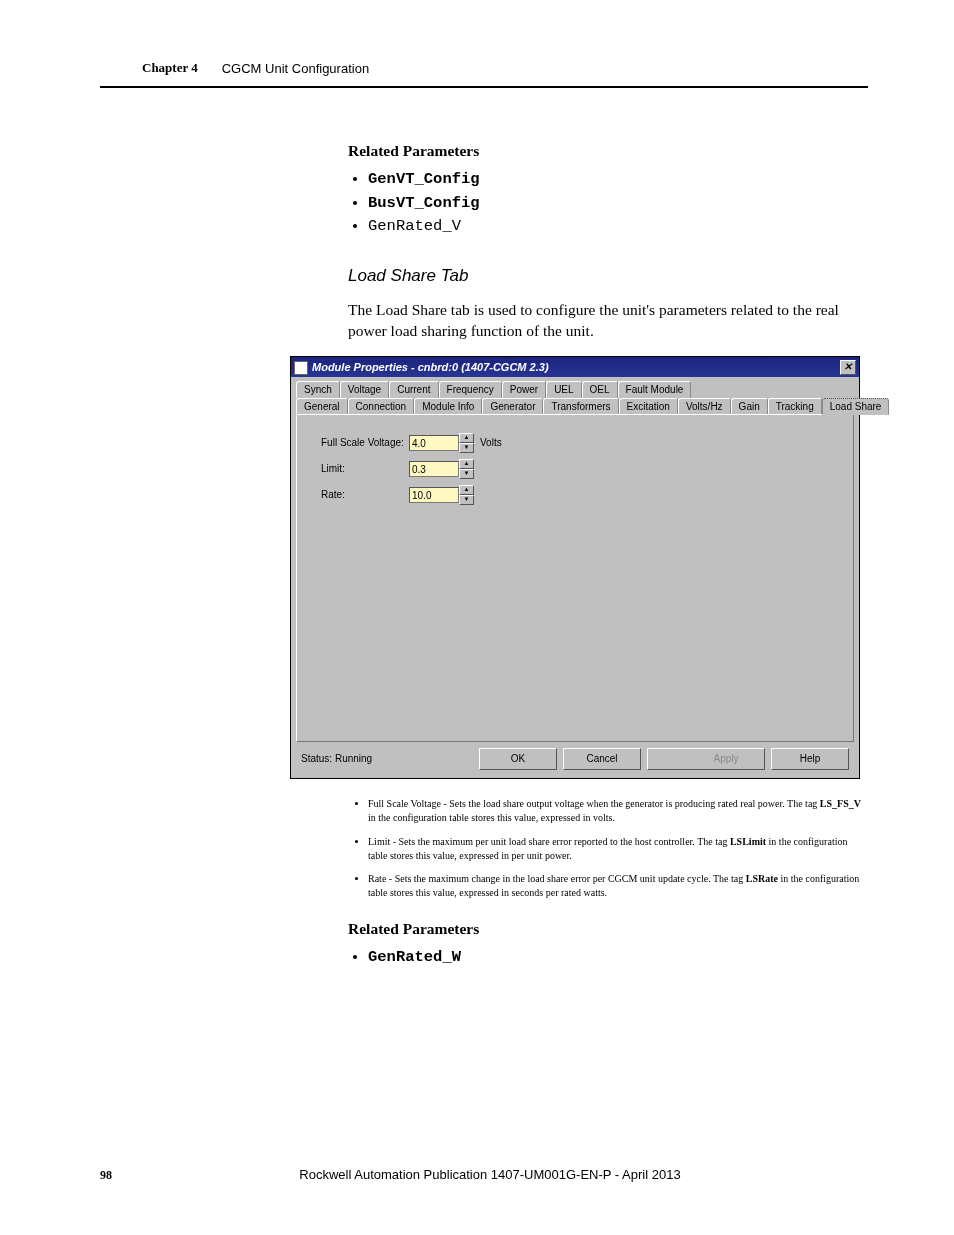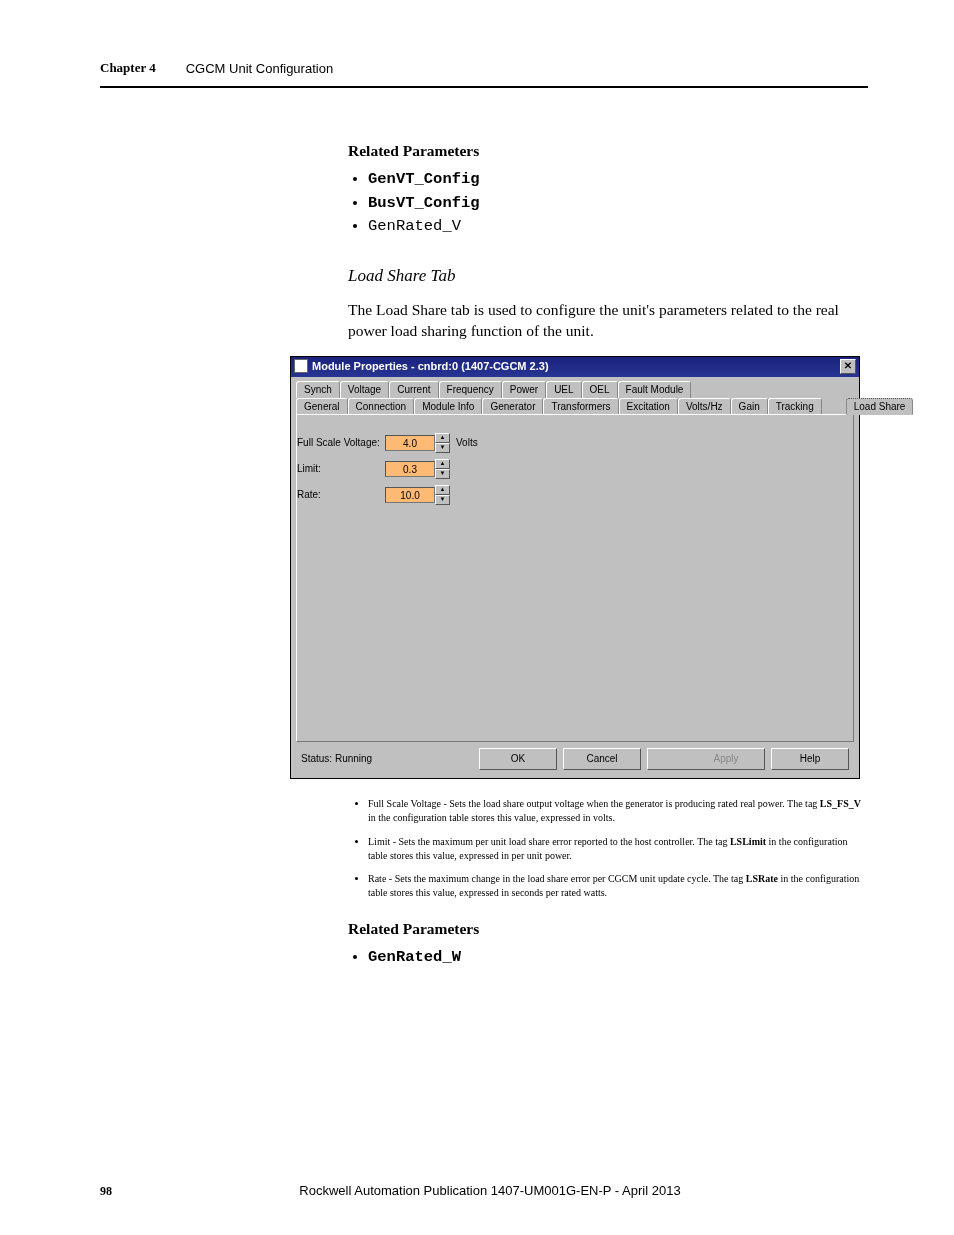--- a/index.html
+++ b/index.html
@@ -12,98 +12,100 @@
     background: #fff;
     color: #000;
     position: relative;
   }
   .page {
     padding: 60px 86px 0 100px;
   }
   .header-row {
     display: flex;
     align-items: center;
-    gap: 30px;
+    gap: 24px;
     font-size: 13px;
     padding-bottom: 6px;
+    margin-left: 42px;
   }
   .chapter-label { font-weight: bold; }
   .chapter-title { font-family: Arial, Helvetica, sans-serif; font-size: 13px; }
   .hr { border-top: 2.5px solid #000; margin-top: 4px; }
   .content {
     margin-left: 248px;
     margin-top: 52px;
     font-size: 15.5px;
     line-height: 1.38;
   }
   .h5 { font-weight: bold; font-size: 15.5px; margin: 0 0 8px 0; }
   ul.related { margin: 4px 0 0 20px; padding: 0; }
   ul.related li { margin: 2px 0; font-family: Liberation Mono, monospace; }
-  .italic-head { font-style: italic; font-size: 17px; margin-top: 26px; margin-bottom: 12px; font-family: Liberation Serif, serif; }
+  .italic-head { font-style: italic; font-size: 17px; margin-top: 26px; margin-bottom: 12px; font-family: Liberation Sans, sans-serif; }
   .para { margin: 0 0 14px 0; }
   
   .dialog-wrap {
     margin: 10px 0 18px -58px;
     width: 568px;
     font-family: Tahoma, Arial, sans-serif;
     font-size: 10px;
     color: #000;
     border: 1px solid #000;
     background: #c0c0c0;
   }
   .titlebar {
     background: linear-gradient(#1a237e,#283593);
     color: #fff;
     display: flex;
-    align-items: flex-start;
+    align-items: flex-end;
     padding: 2px 3px;
     font-weight: bold;
     font-size: 11px;
     height: 16px;
+    font-style: italic;
   }
   .title-icon { width:12px;height:12px;background:#fff;margin-right:4px;display:inline-block;border:1px solid #666;}
   .title-x { margin-left:auto;width:14px;height:13px;background:#c0c0c0;border:1px solid #fff;border-right-color:#555;border-bottom-color:#555;display:flex;align-items:center;justify-content:center;color:#000;font-weight:bold;font-size:10px;line-height:1;}
   .tabs { padding: 4px 5px 0 5px; }
   .tabrow { display:flex; flex-wrap: nowrap; }
   .tab {
     border: 1px solid #888; border-bottom: none;
     border-top-color:#fff; border-left-color:#fff;
     padding: 1px 7px; margin-right: 0px;
     background:#c0c0c0; font-size:10px;
     border-radius: 3px 3px 0 0;
     white-space: nowrap;
   }
-  .tab.active { background:#c0c0c0; position:relative; z-index:3; border:1px dotted #555; border-bottom:1px solid #c0c0c0; margin-bottom:-1px;margin-left:24px;}
+  .tab.active { background:#c0c0c0; position:relative; z-index:3; border:1px dotted #555; border-bottom:1px solid #c0c0c0; margin-bottom:-1px;}
   .tabbody {
     border: 1px solid #fff; border-right-color:#777;border-bottom-color:#777;
-    background:#c0c0c0; height: 290px; padding: 18px 0; position: relative;
+    background:#c0c0c0; height: 290px; padding: 18px 24px; position: relative;
   }
   .field-row { display:flex; align-items:center; margin-bottom:6px; font-size:10px;}
   .field-row .lbl { width: 88px; }
   .spin { display:flex; align-items:center; }
   .spin input {
-    width: 44px; height:14px; font-size:10px; border:1px solid #777; border-top-color:#555;border-left-color:#555; background:#fdba74; padding:0 2px;text-align:center;
+    width: 44px; height:14px; font-size:10px; border:1px solid #777; border-top-color:#555;border-left-color:#555; background:#fef9c3; padding:0 2px;
   }
   .spinbtns { display:flex; flex-direction:column; margin-left:0;}
   .spinbtn { width:13px;height:8px;background:#c0c0c0;border:1px solid #fff;border-right-color:#555;border-bottom-color:#555;font-size:6px;line-height:6px;text-align:center;cursor:default;}
   .unit { margin-left:6px; }
   .statusbar { display:flex; align-items:center; padding:6px 10px 8px 10px; font-size:10px;}
   .dlg-buttons { margin-left:auto; display:flex; gap:6px;align-items:center; }
   .dlg-btn {
     min-width:60px; height:20px; background:#c0c0c0;
     border:1px solid #fff; border-right-color:#555;border-bottom-color:#555;
     font-size:10px; display:flex;align-items:center;justify-content:center;
     padding: 0 8px;
   }
   .dlg-btn.disabled { color:#888;padding-left:48px; }
   
   ul.body { margin: 8px 0 8px 20px; padding:0; font-size:10px;}
   ul.body > li { margin-bottom: 10px; }
   .footer {
-    position:absolute; bottom: 36px; left:0; width:100%;
+    position:absolute; bottom: 52px; left:0; width:100%;
     display:flex; align-items:baseline;
     font-size: 12px;
     padding: 0 86px 0 100px;
     box-sizing:border-box;
   }
   .footer .pagenum { font-weight:bold; }
   .footer .pub { margin:0 auto; font-family: Arial, sans-serif; font-size:13px;}
 </style>
 </head>
 <body>

